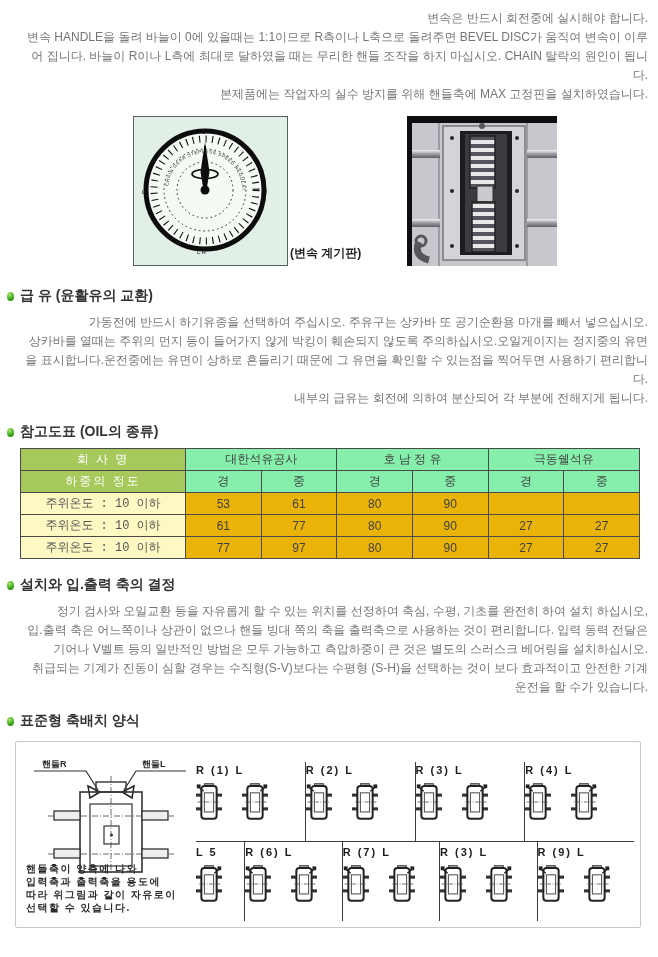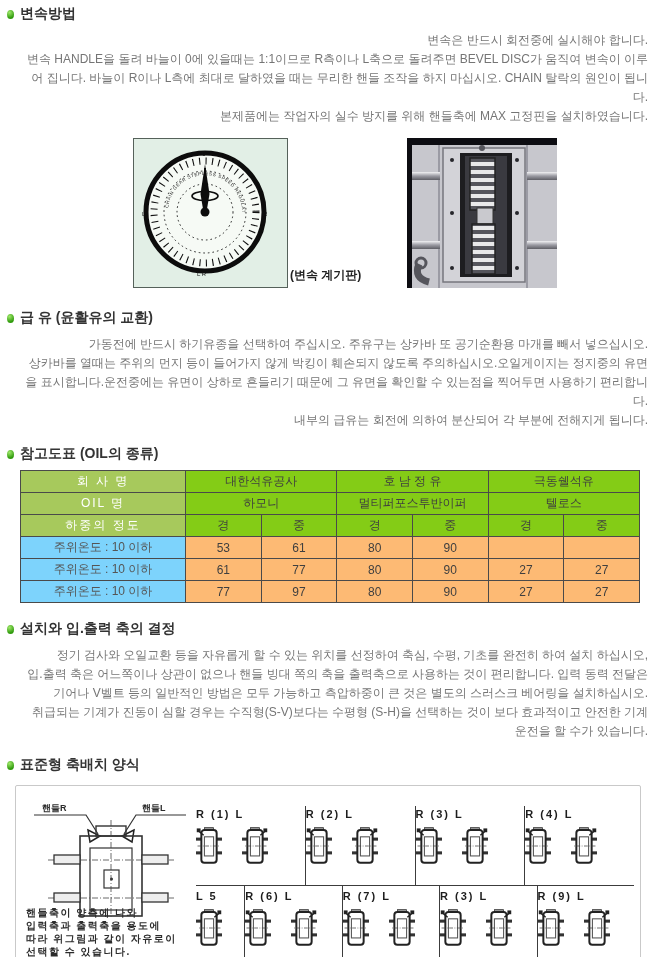--- a/index.html
+++ b/index.html
@@ -14,23 +14,23 @@
   .img-row{display:flex;align-items:flex-start;margin:10px 0 14px 133px;}
   .dial-wrap{flex:0 0 auto;}
   .img-caption{align-self:flex-end;font-size:12px;font-weight:bold;color:#222;margin:0 0 8px 2px;white-space:nowrap;}
   .photo-wrap{flex:0 0 auto;margin-left:46px;}
 
   
   table.oil{border-collapse:collapse;margin:6px 0 14px 20px;width:620px;table-layout:fixed;}
   table.oil th,table.oil td{border:1px solid #4a4a4a;height:21px;font-size:12px;font-weight:normal;text-align:center;padding:0;}
   table.oil .c0{width:164px;}
   .hgreen{background:#a7c95c;color:#fff;letter-spacing:2px;}
-  .hgreen-dark{background:#84cc16;color:#3f3f3f;}
-  .rowlabel{background:#7dd3fc;color:#555;}
-  .val{background:#fdba74;color:#3f3f3f;}
+  .hgreen-dark{background:#86efac;color:#3f3f3f;}
+  .rowlabel{background:#fef9c3;color:#555;font-family:Liberation Mono, monospace;}
+  .val{background:#eab308;color:#3f3f3f;}
 
   
   .diag-box{margin:10px 0 16px 15px;width:626px;height:187px;border:1px solid #c9c9c9;border-radius:2px;background:#fff;display:flex;padding:12px 6px 6px 8px;box-sizing:border-box;}
   .diag-left{width:172px;flex:0 0 auto;position:relative;}
   .diag-notes{position:absolute;left:2px;top:108px;font-size:10px;line-height:13px;color:#2c2c2c;letter-spacing:1.5px;font-weight:bold;white-space:nowrap;}
   .diag-grid{flex:1;display:flex;flex-direction:column;margin-top:8px;}
   .grow{display:flex;flex:1;}
   .grow.r1{border-bottom:1px solid #3c3c3c;}
   .gcell{flex:2;display:flex;flex-direction:column;align-items:flex-start;padding-top:2px;box-sizing:border-box;}
   .gcell.half{flex:1;}
@@ -41,24 +41,20 @@
   .glabel{font-size:11px;font-weight:bold;color:#1d1d1d;letter-spacing:2px;white-space:nowrap;}
   .gicons{display:flex;gap:20px;margin-top:5px;}
   .gicon{display:inline-block;width:26px;height:42px;}
   .gicon[data-variant="l"] svg{transform:scaleX(-1);}
 </style>
 </head>
 <body>
 
 <div class="page">
 
-  <div class="section-head">
-    <span class="bullet"></span>
-    <span class="section-title">변속방법</span>
-  </div>
   <div class="para">변속은 반드시 회전중에 실시해야 합니다.
 변속 HANDLE을 돌려 바늘이 0에 있을때는 1:1이므로 R측이나 L축으로 돌려주면 BEVEL DISC가 움직여 변속이 이루어 집니다. 바늘이 R이나 L측에 최대로 달하였을 때는 무리한 핸들 조작을 하지 마십시오. CHAIN 탈락의 원인이 됩니다.
 본제품에는 작업자의 실수 방지를 위해 핸들축에 MAX 고정핀을 설치하였습니다.</div>
 
   <div class="img-row">
     <div class="dial-wrap">
       <svg width="155" height="150" viewBox="0 0 155 150">
         <rect x="0.5" y="0.5" width="154" height="149" fill="#e2efe6" stroke="#55615a" stroke-width="1"></rect>
         <circle cx="72" cy="74" r="59" fill="#f6faf5" stroke="#0c0c0c" stroke-width="5"></circle>
         <circle cx="72" cy="74" r="51" fill="none" stroke="#111" stroke-width="7" stroke-dasharray="1.1 5.4"></circle>
@@ -133,26 +129,20 @@
   </div>
   <table class="oil">
     <tbody>
         <tr>
       <th class="hgreen c0">회 사 명</th>
       <td class="hgreen-dark" colspan="2">대한석유공사</td>
       <td class="hgreen-dark" colspan="2">호 남 정 유</td>
       <td class="hgreen-dark" colspan="2">극동쉘석유</td>
     </tr>
     <tr>
-      <th class="hgreen c0">OIL 명</th>
-      <td class="hgreen-dark" colspan="2">하모니</td>
-      <td class="hgreen-dark" colspan="2">멀티퍼포스투반이퍼</td>
-      <td class="hgreen-dark" colspan="2">텔로스</td>
-    </tr>
-    <tr>
       <th class="hgreen c0">하중의 정도</th>
       <td class="hgreen-dark">경</td>
       <td class="hgreen-dark">중</td>
       <td class="hgreen-dark">경</td>
       <td class="hgreen-dark">중</td>
       <td class="hgreen-dark">경</td>
       <td class="hgreen-dark">중</td>
     </tr>
     <tr>
       <td class="rowlabel c0">주위온도 : 10 이하</td>

